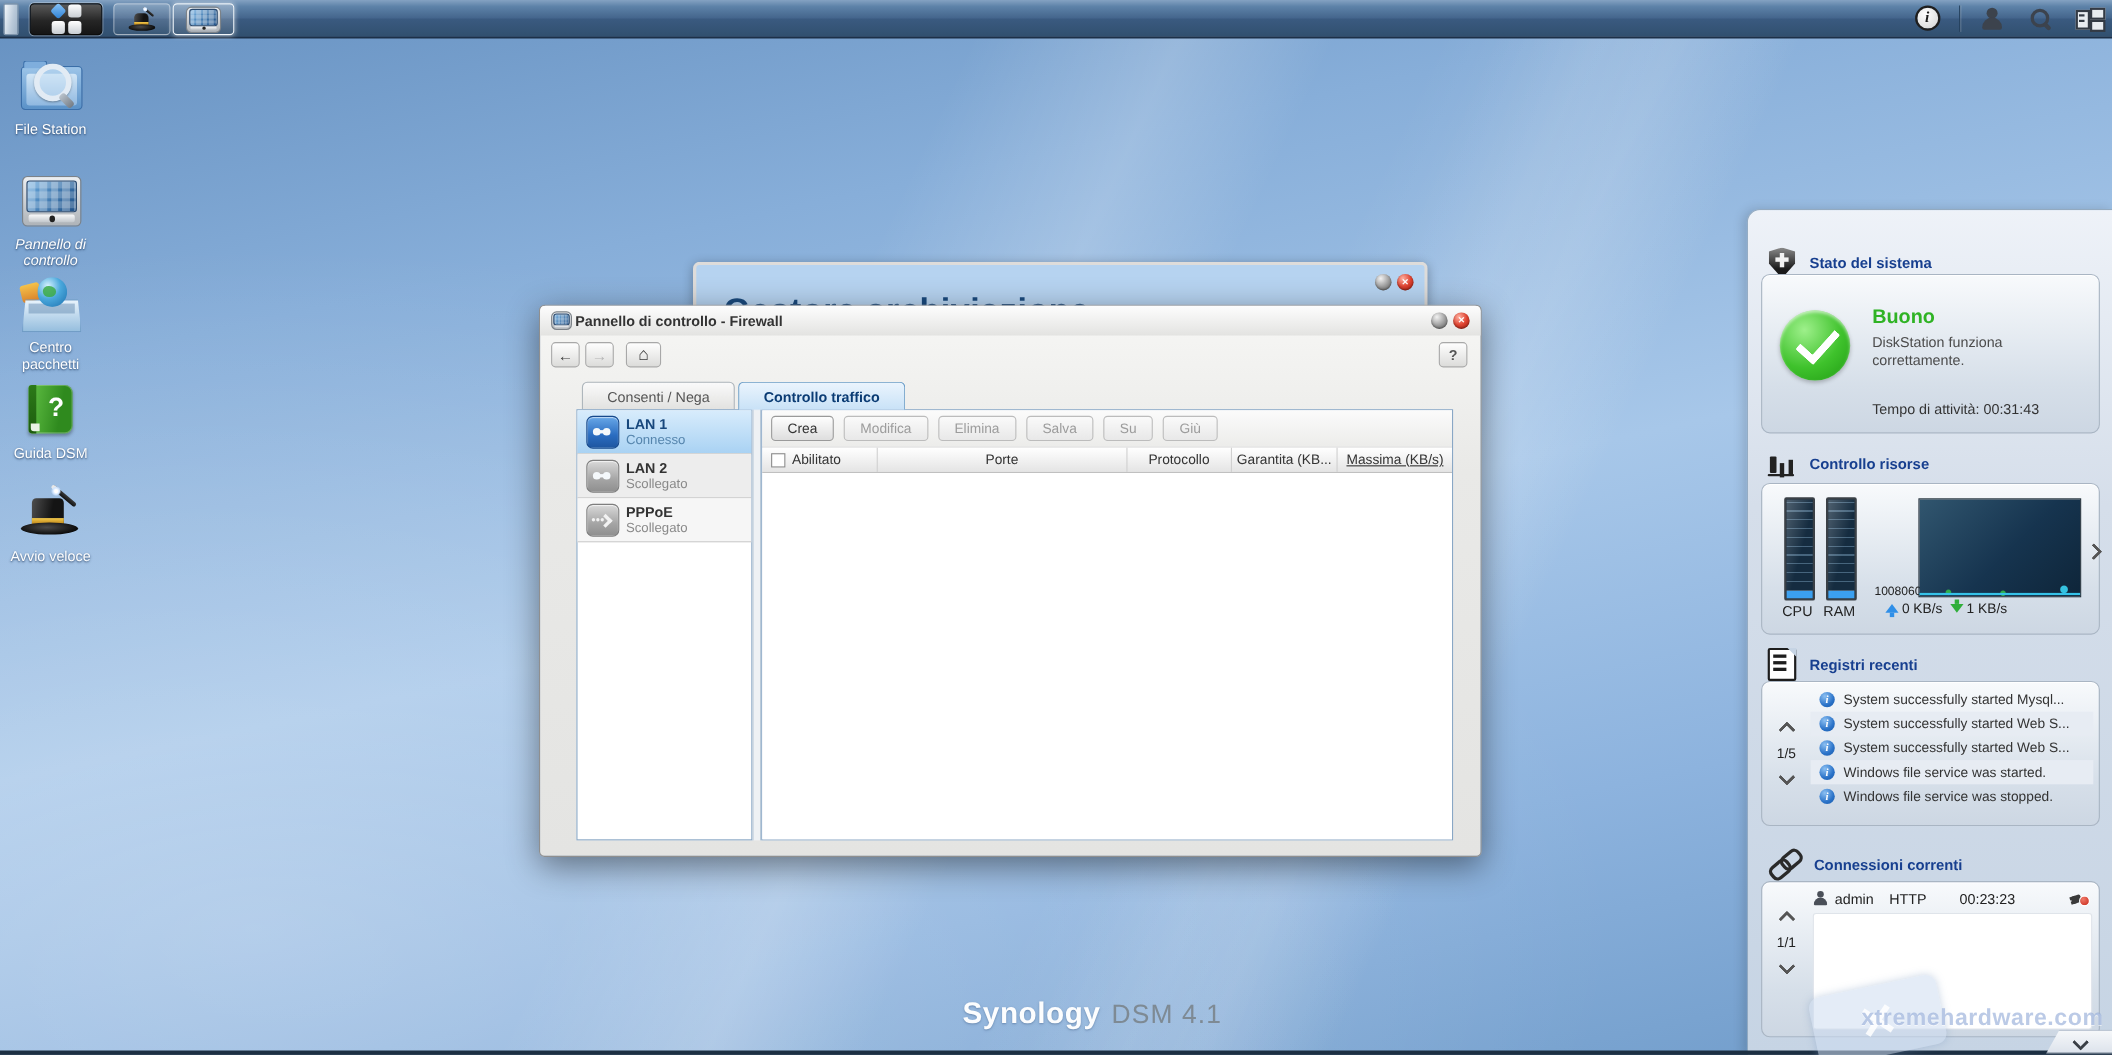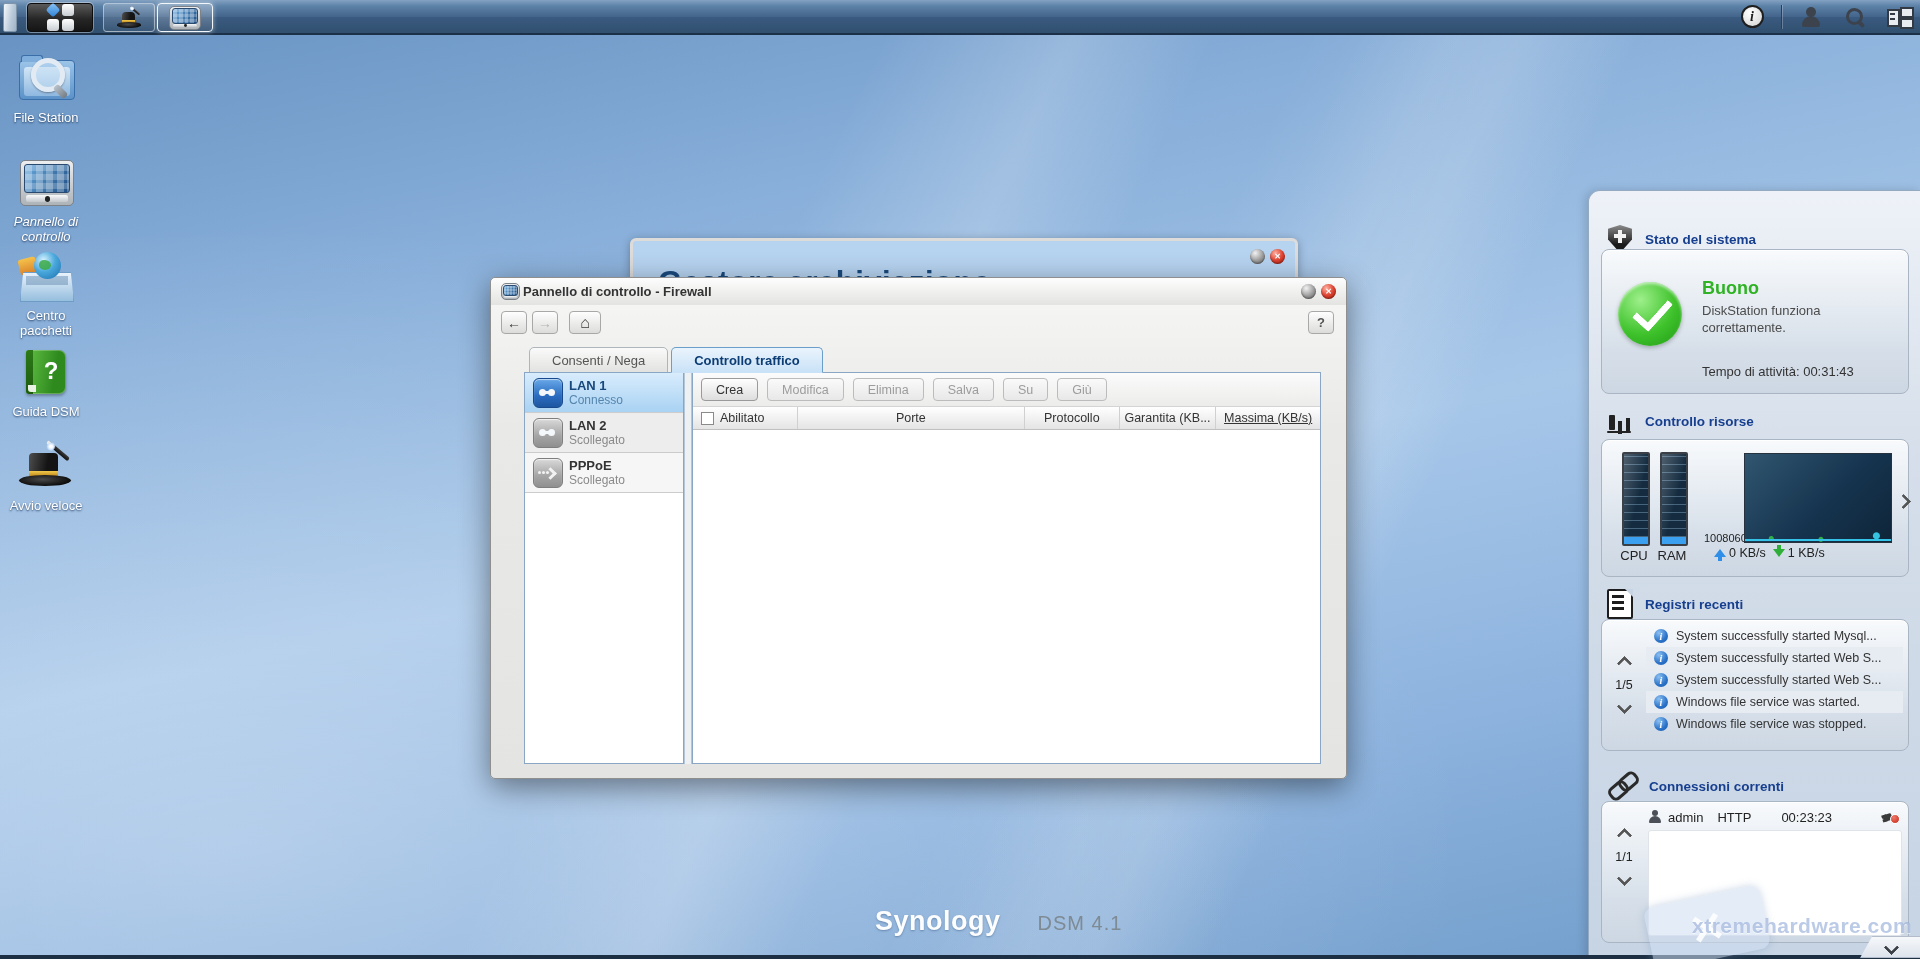--- a/index.html
+++ b/index.html
@@ -217,21 +217,21 @@
   .connwhite{position:absolute;left:46px;right:6px;top:28px;bottom:6px;background:#fff;border-radius:3px;border:1px solid #dfe4ea;}
   
   .wm-tile{position:absolute;left:1648px;top:896px;width:118px;height:64px;z-index:50;pointer-events:none;
     background:rgba(205,220,240,.55);border-radius:10px;transform:rotate(-12deg);display:flex;align-items:center;justify-content:center;box-shadow:0 0 8px rgba(120,150,190,.4);}
   .wm-tile span{color:rgba(255,255,255,.85);font-size:42px;font-weight:bold;}
   .wm-text{position:absolute;left:1692px;top:914px;z-index:51;pointer-events:none;font-size:21px;font-weight:bold;
     color:rgba(145,170,215,.62);text-shadow:0 1px 0 rgba(255,255,255,.55);letter-spacing:.5px;}
   
   .brand{position:absolute;left:875px;top:906px;z-index:2;display:flex;align-items:baseline;gap:10px;}
   .brand .syn{font-size:27px;font-weight:bold;color:#fcfdfe;text-shadow:0 1px 2px rgba(60,90,130,.5);letter-spacing:.5px;}
-  .brand .ver{font-size:20px;color:#7e8a94;letter-spacing:1px;margin-left:27px;}
+  .brand .ver{font-size:24px;color:#7e8a94;letter-spacing:1px;}
   .bottombar{position:absolute;left:0;bottom:0;width:1920px;height:4px;background:#1d3043;z-index:45;}
   .corner-tab{position:absolute;left:1860px;top:936px;width:60px;height:20px;z-index:52;
     background:linear-gradient(#f6f8fa,#dde3ec);border:1px solid #b2bcca;clip-path:polygon(20% 0,100% 0,100% 100%,0 100%);
     display:flex;align-items:center;justify-content:center;}
   .corner-tab .chev{border-color:#3a3f46;}
 </style>
 </head>
 <body>
 
 <div class="taskbar">

